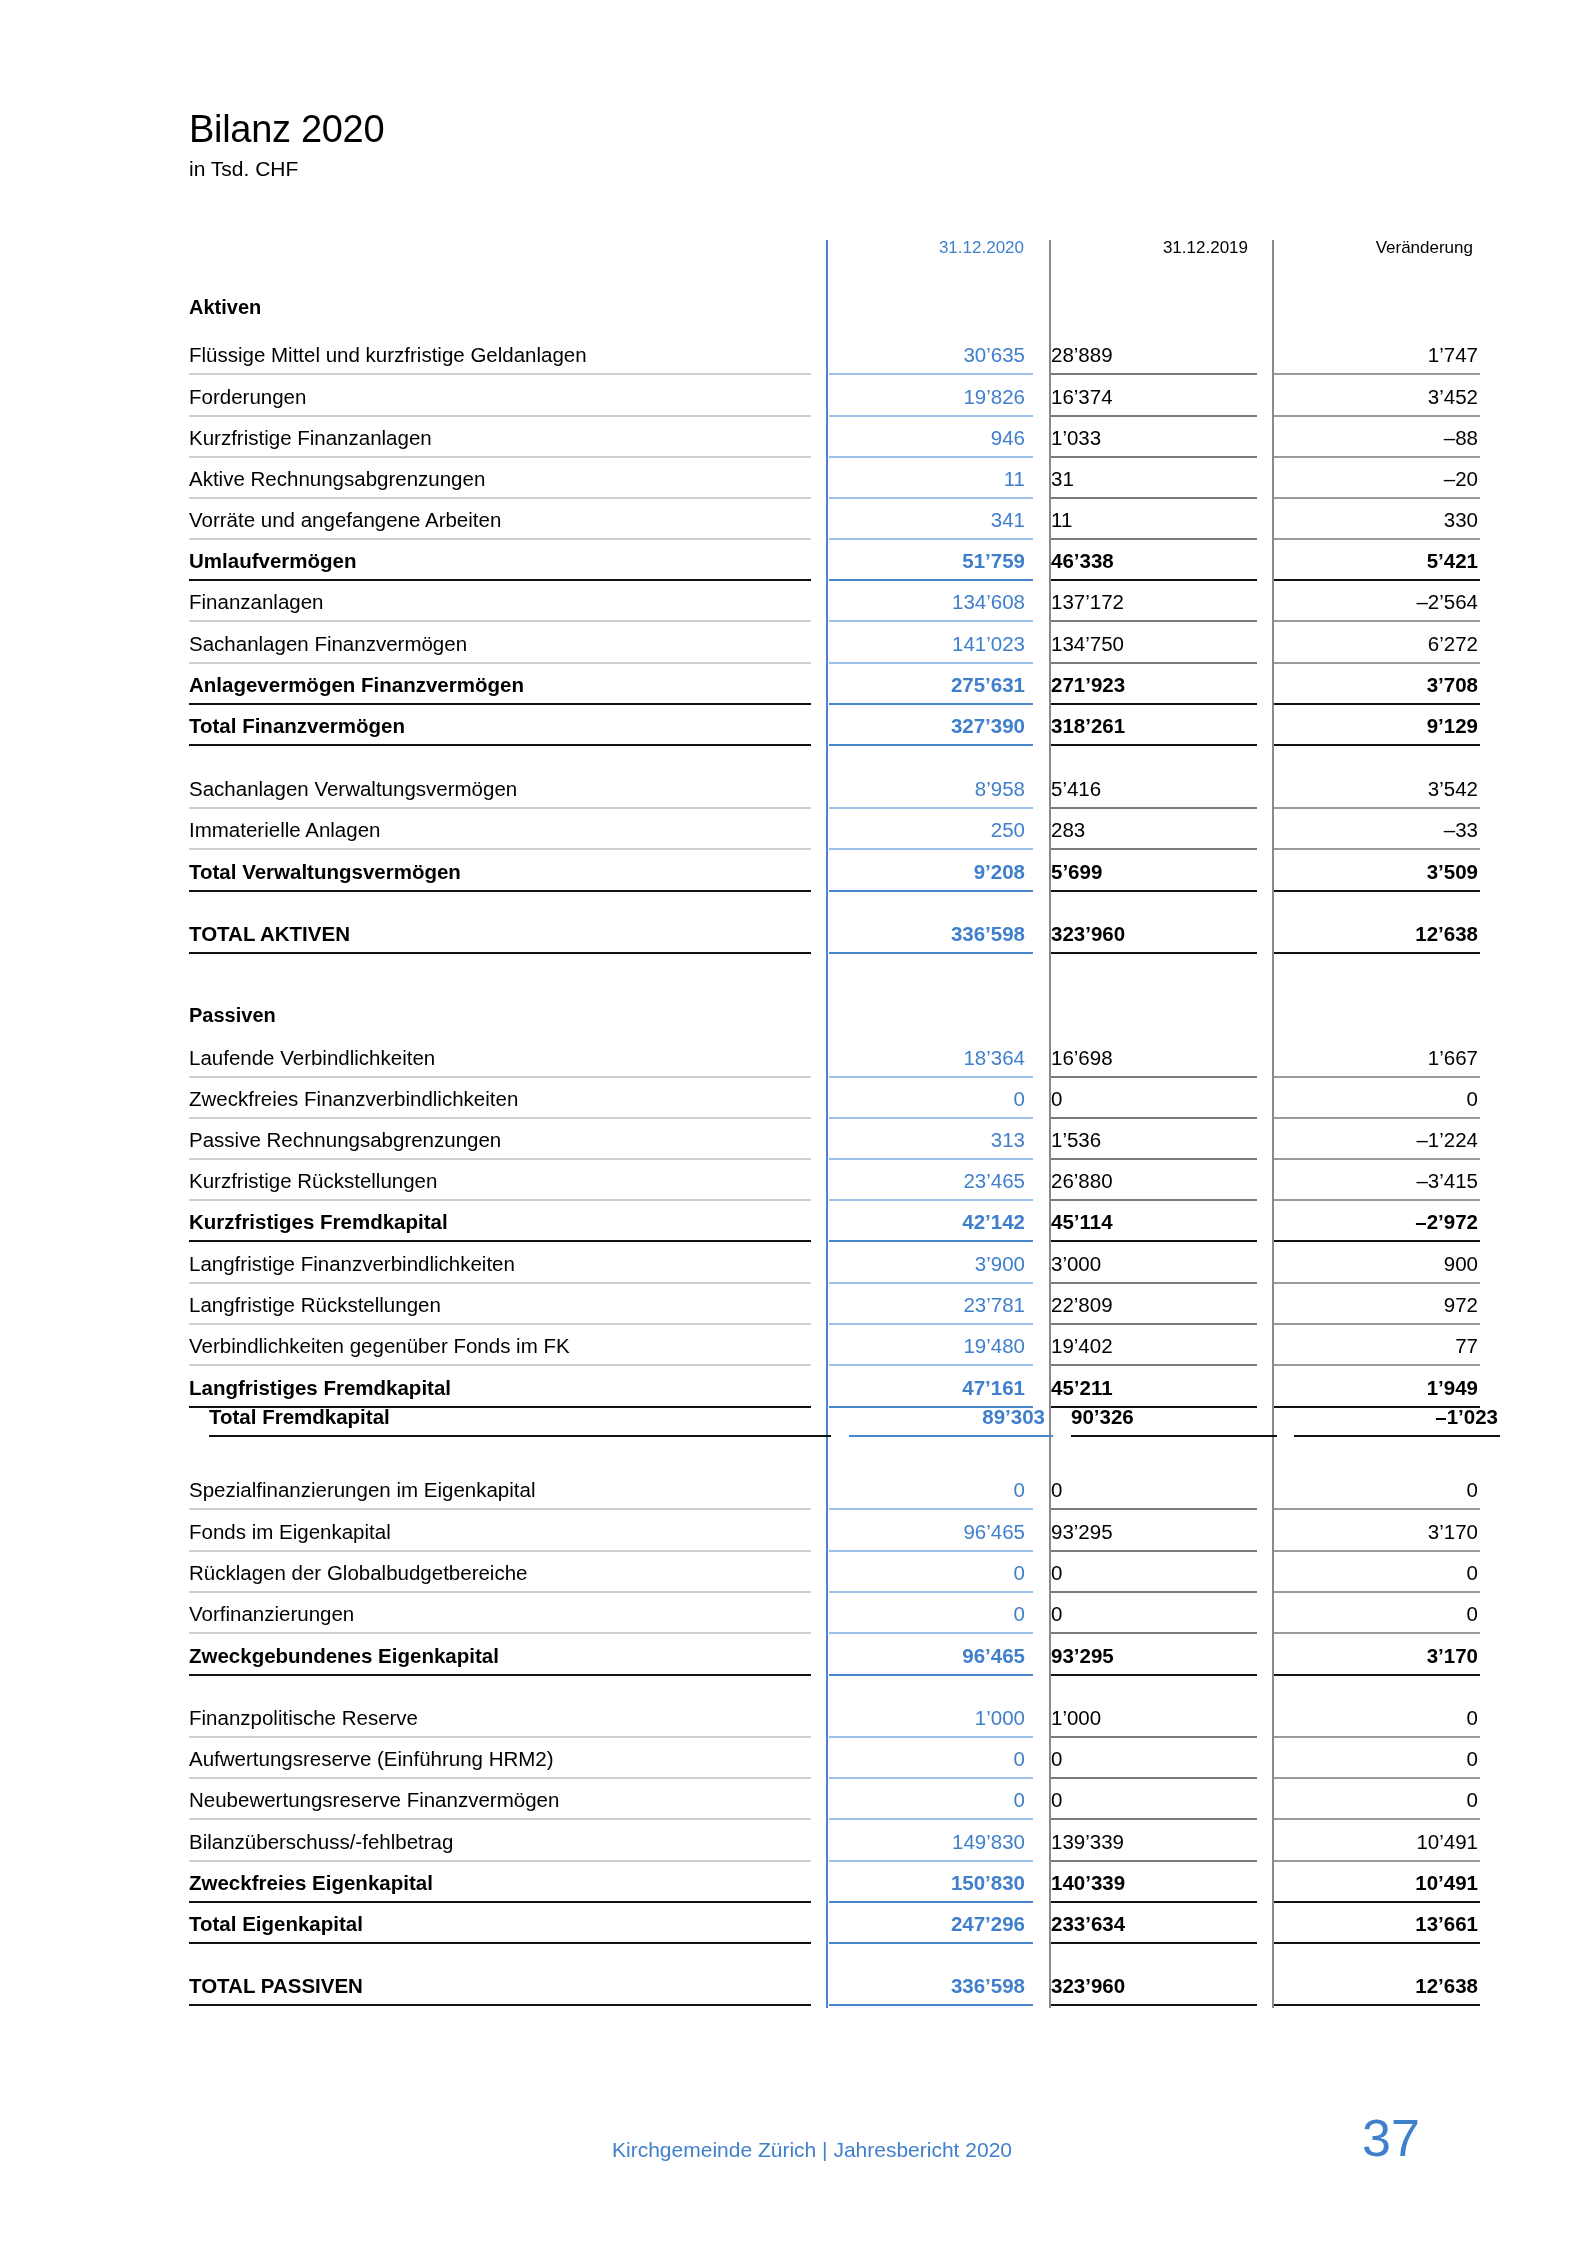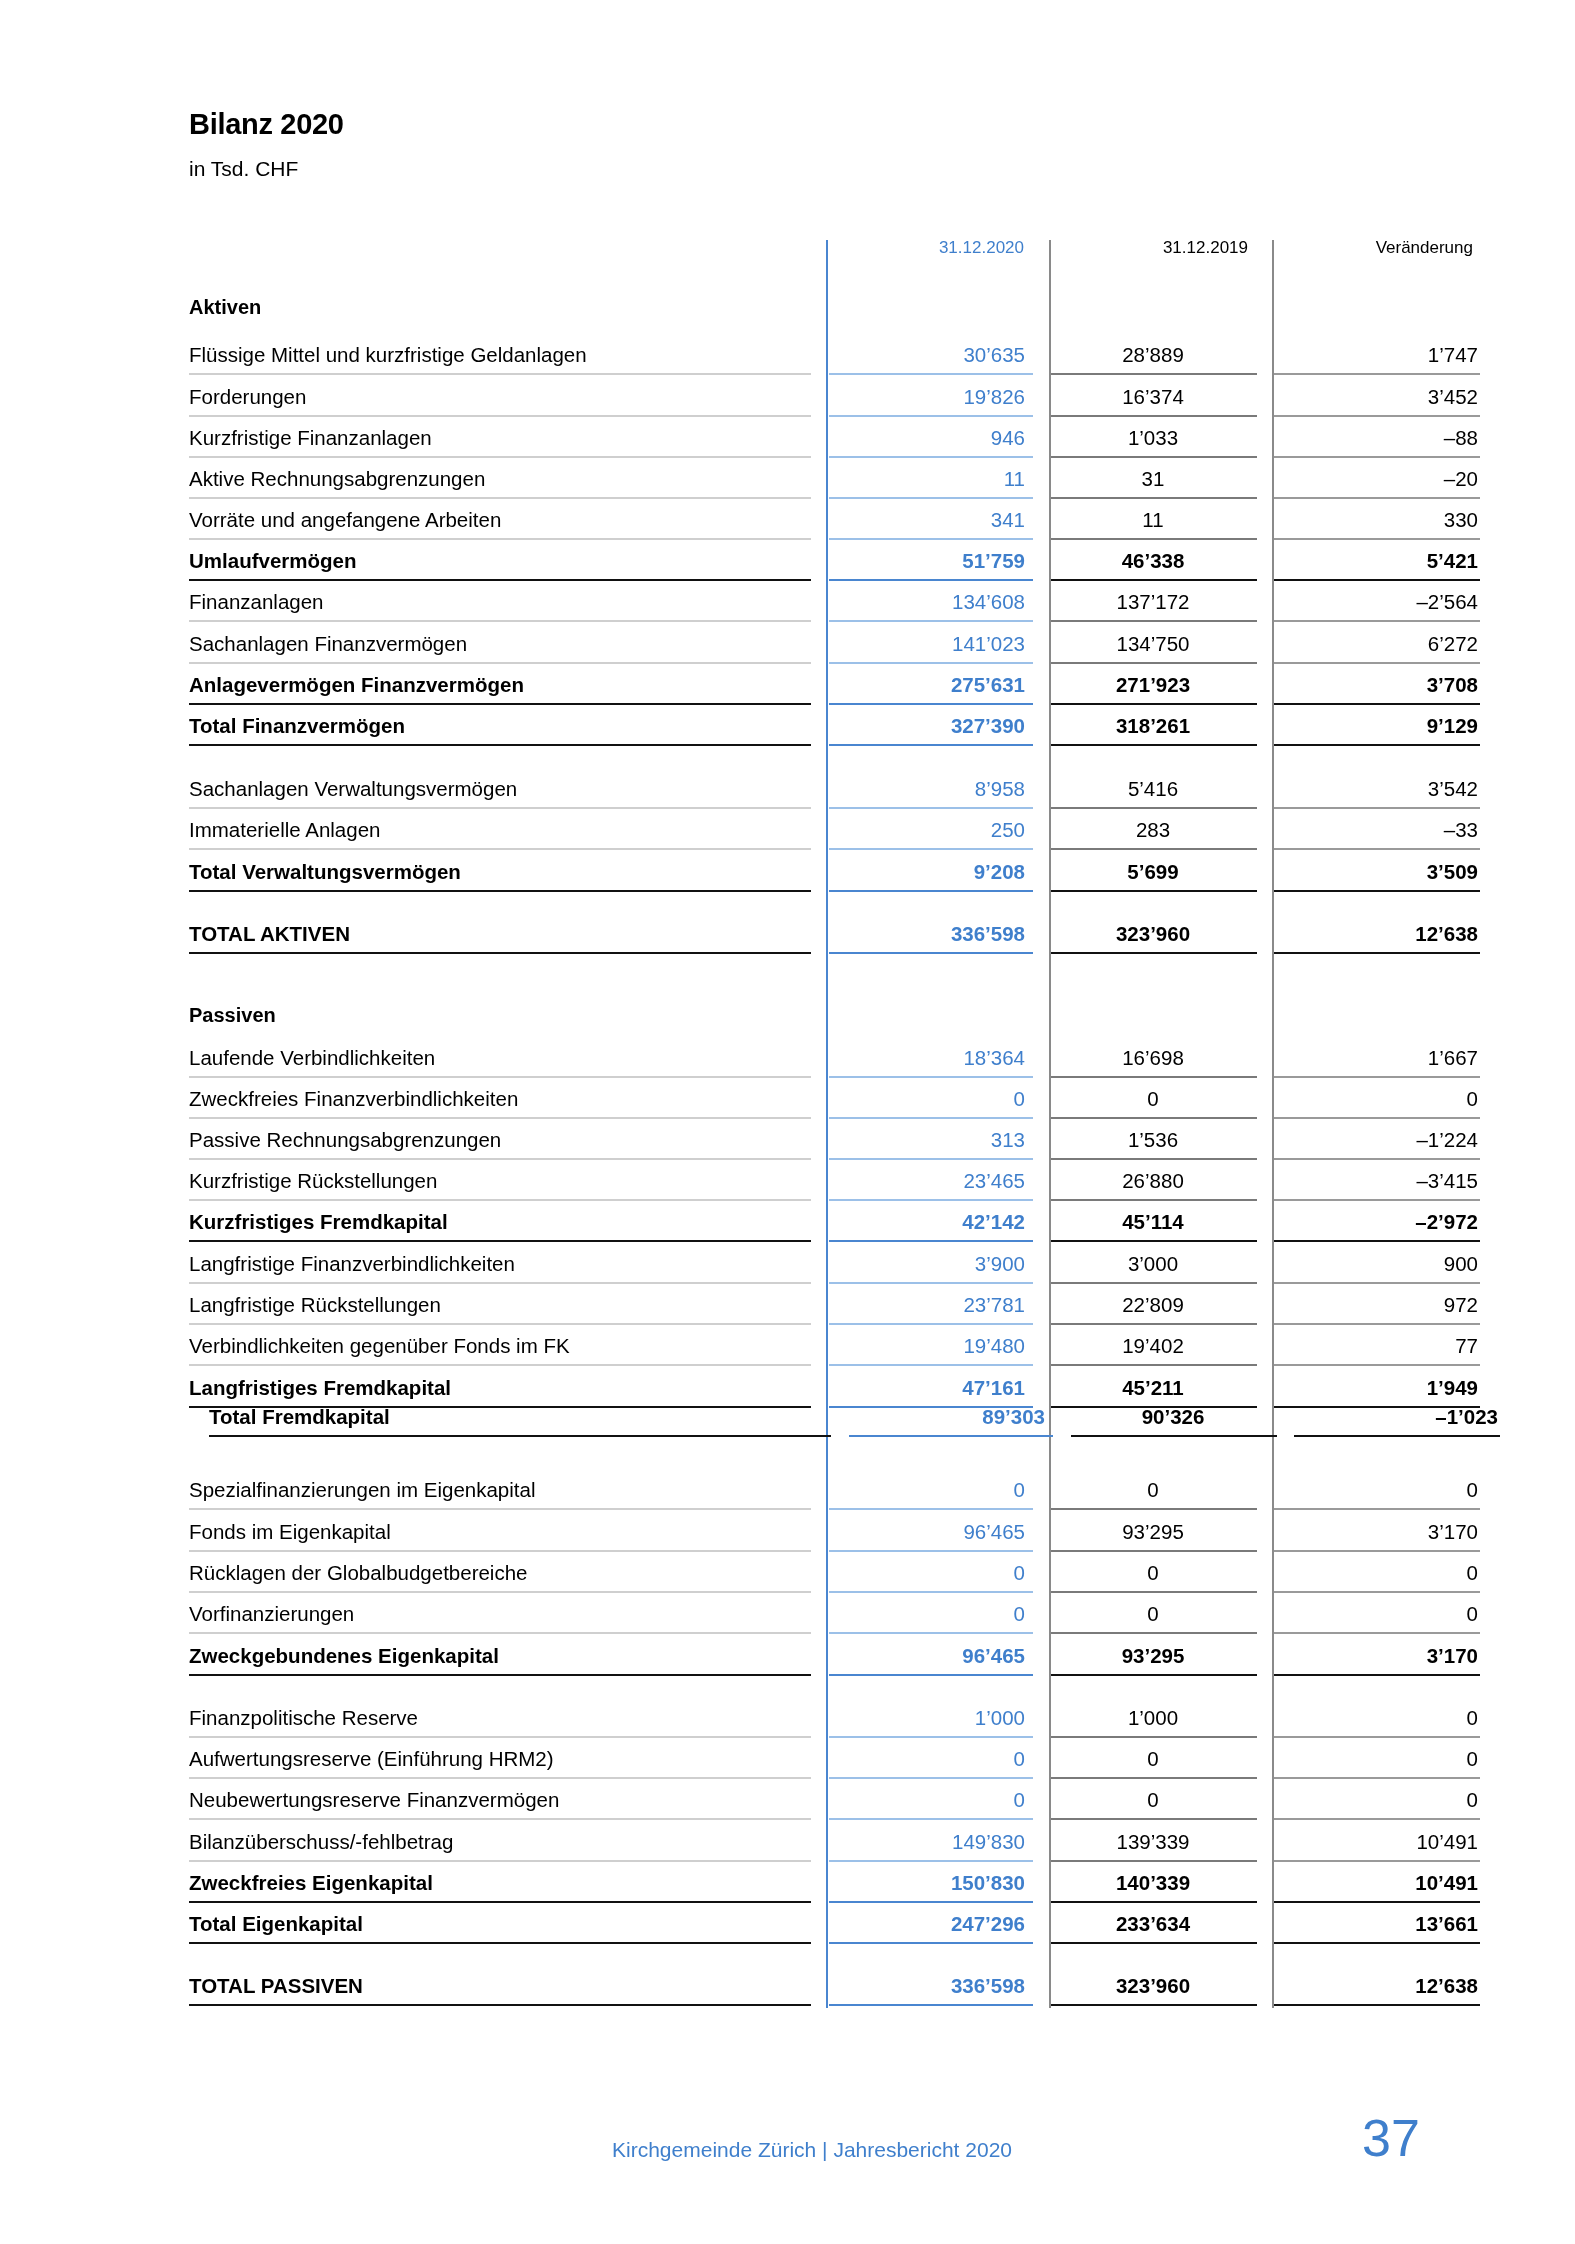--- a/index.html
+++ b/index.html
@@ -1,34 +1,34 @@
 <!DOCTYPE html>
 <html><head>
 <meta charset="utf-8">
 <style>
   html, body { margin: 0; padding: 0; background: #ffffff; }
   body { width: 1575px; height: 2244px; position: relative; overflow: hidden;
          font-family: "Liberation Sans", sans-serif; color: #000; }
-  .title { position: absolute; left: 189px; top: 108px; font-size: 29px; font-weight: bold; letter-spacing: -0.3px; }
+  .title { position: absolute; left: 189px; top: 108px; font-size: 38px; font-weight: normal; letter-spacing: -0.3px; }
   .subtitle { position: absolute; left: 189px; top: 157px; font-size: 21px; }
   .vline { position: absolute; top: 240px; height: 1768px; width: 2px; }
   .vline.blue { left: 826px; background: #4a86d0; }
   .vline.gray1 { left: 1049px; background: #8a8a8a; width: 1.5px; }
   .vline.gray2 { left: 1272px; background: #8a8a8a; width: 1.5px; }
   .hdr { position: absolute; top: 238px; font-size: 17px; text-align: right; }
   .hdr.c1 { left: 827px; width: 197px; color: #3f7fcc; }
   .hdr.c2 { left: 1050px; width: 198px; }
   .hdr.c3 { left: 1273px; width: 200px; }
   .section { position: absolute; left: 189px; font-size: 20px; font-weight: bold; }
   #table { position: absolute; left: 0; top: 0; width: 1575px; }
   .row { position: absolute; left: 0; width: 1575px; height: 41px; }
   .cell { position: absolute; bottom: 0; height: 41px; line-height: 41px; font-size: 20.5px; box-sizing: border-box; }
   .cell.label { left: 189px; width: 622px; text-align: left; border-bottom: 2px solid #cfcfcf; }
   .cell.v1 { left: 829px; width: 204px; text-align: right; padding-right: 8px; color: #3f7fcc; border-bottom: 2px solid #9cc0e8; }
-  .cell.v2 { left: 1051px; width: 206px; text-align: center; padding-right: 2px; border-bottom: 2px solid #7a7a7a; }
+  .cell.v2 { left: 1051px; width: 206px; text-align: left; padding-right: 2px; border-bottom: 2px solid #7a7a7a; }
   .cell.v3 { left: 1274px; width: 206px; text-align: right; padding-right: 2px; border-bottom: 2px solid #9a9a9a; }
   .row.bold .cell { font-weight: bold; }
   .row.bold .cell.label { border-bottom: 2px solid #111; }
   .row.bold .cell.v1 { border-bottom: 2px solid #4a86d0; }
   .row.bold .cell.v2, .row.bold .cell.v3 { border-bottom: 2px solid #111; }
   .row.grand .cell.v1 { font-weight: bold; }
   .footer-text { position: absolute; left: 612px; top: 2138px; font-size: 21px; color: #3f7fcc; }
   .page-num { position: absolute; left: 1362px; top: 2108px; font-size: 52px; color: #3f7fcc; }
 </style>
 </head>

